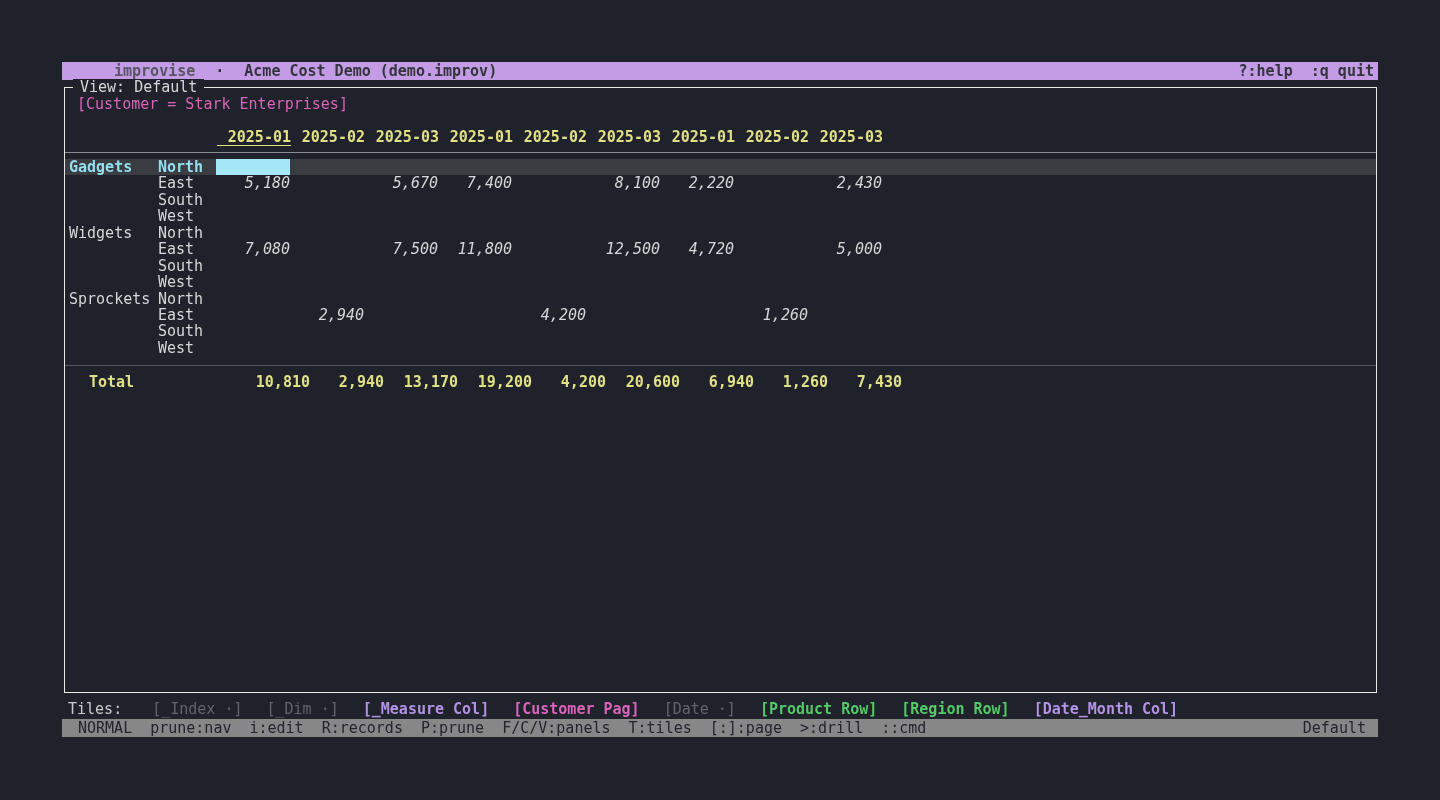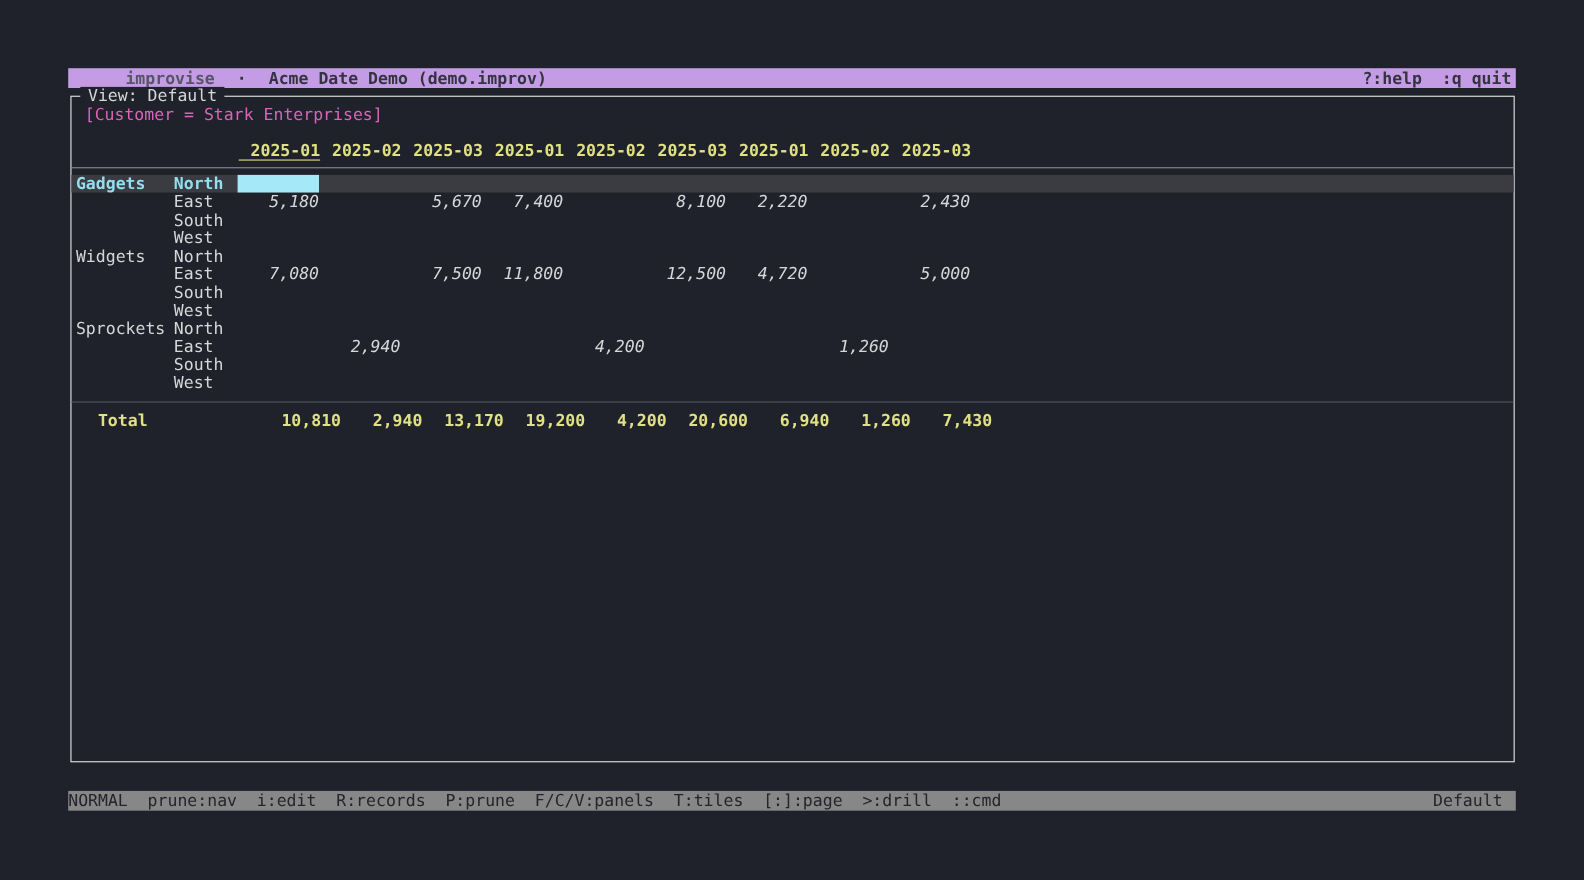--- a/index.html
+++ b/index.html
@@ -75,34 +75,34 @@
   .tile{white-space:pre;}
   .tile.dim{color:var(--muted);}
   .tile.violet{color:var(--violet);font-weight:bold;}
   .tile.pink{color:var(--pink);font-weight:bold;}
   .tile.green{color:var(--green);font-weight:bold;}
 
   
   .statusbar{position:absolute;left:0;top:657px;width:1316px;height:18px;
     background:var(--status_bg);color:var(--status_text);
     display:flex;align-items:center;justify-content:space-between;}
-  .status-left{display:flex;gap:18px;padding-left:0;}
+  .status-left{display:flex;gap:18px;padding-left:16px;}
   .status-left span{white-space:pre;}
   .status-right{padding-right:12px;}
 </style>
 </head>
 <body>
 
 <div class="terminal">
 
   <div class="topbar">
     <div class="topbar-left">
       <span class="app">improvise</span>
       <span class="dot">·</span>
-      <span class="doc">Acme Date Demo (demo.improv)</span>
+      <span class="doc">Acme Cost Demo (demo.improv)</span>
     </div>
     <div class="topbar-right">?:help  :q quit</div>
   </div>
 
   <div class="viewbox">
     <div class="view-legend">View: Default</div>
     <div class="filter-line">[Customer = Stark Enterprises]</div>
 
     <div class="hdr-months">
         <span class="month-cell selected">2025-01</span>
@@ -287,20 +287,33 @@
         <span class="c-val">13,170</span>
         <span class="c-val">19,200</span>
         <span class="c-val">4,200</span>
         <span class="c-val">20,600</span>
         <span class="c-val">6,940</span>
         <span class="c-val">1,260</span>
         <span class="c-val">7,430</span>
       </div>
   </div>
 
+  <div class="tilesbar">
+    <span class="tiles-label">Tiles:</span>
+    <span class="tiles-list">
+        <span class="tile dim">[_Index ·]</span>
+        <span class="tile dim">[_Dim ·]</span>
+        <span class="tile violet">[_Measure Col]</span>
+        <span class="tile pink">[Customer Pag]</span>
+        <span class="tile dim">[Date ·]</span>
+        <span class="tile green">[Product Row]</span>
+        <span class="tile green">[Region Row]</span>
+        <span class="tile violet">[Date_Month Col]</span>
+      </span>
+  </div>
 
   <div class="statusbar">
     <div class="status-left">
       <span>NORMAL</span>
     <span>prune:nav</span>
         <span>i:edit</span>
         <span>R:records</span>
         <span>P:prune</span>
         <span>F/C/V:panels</span>
         <span>T:tiles</span>

